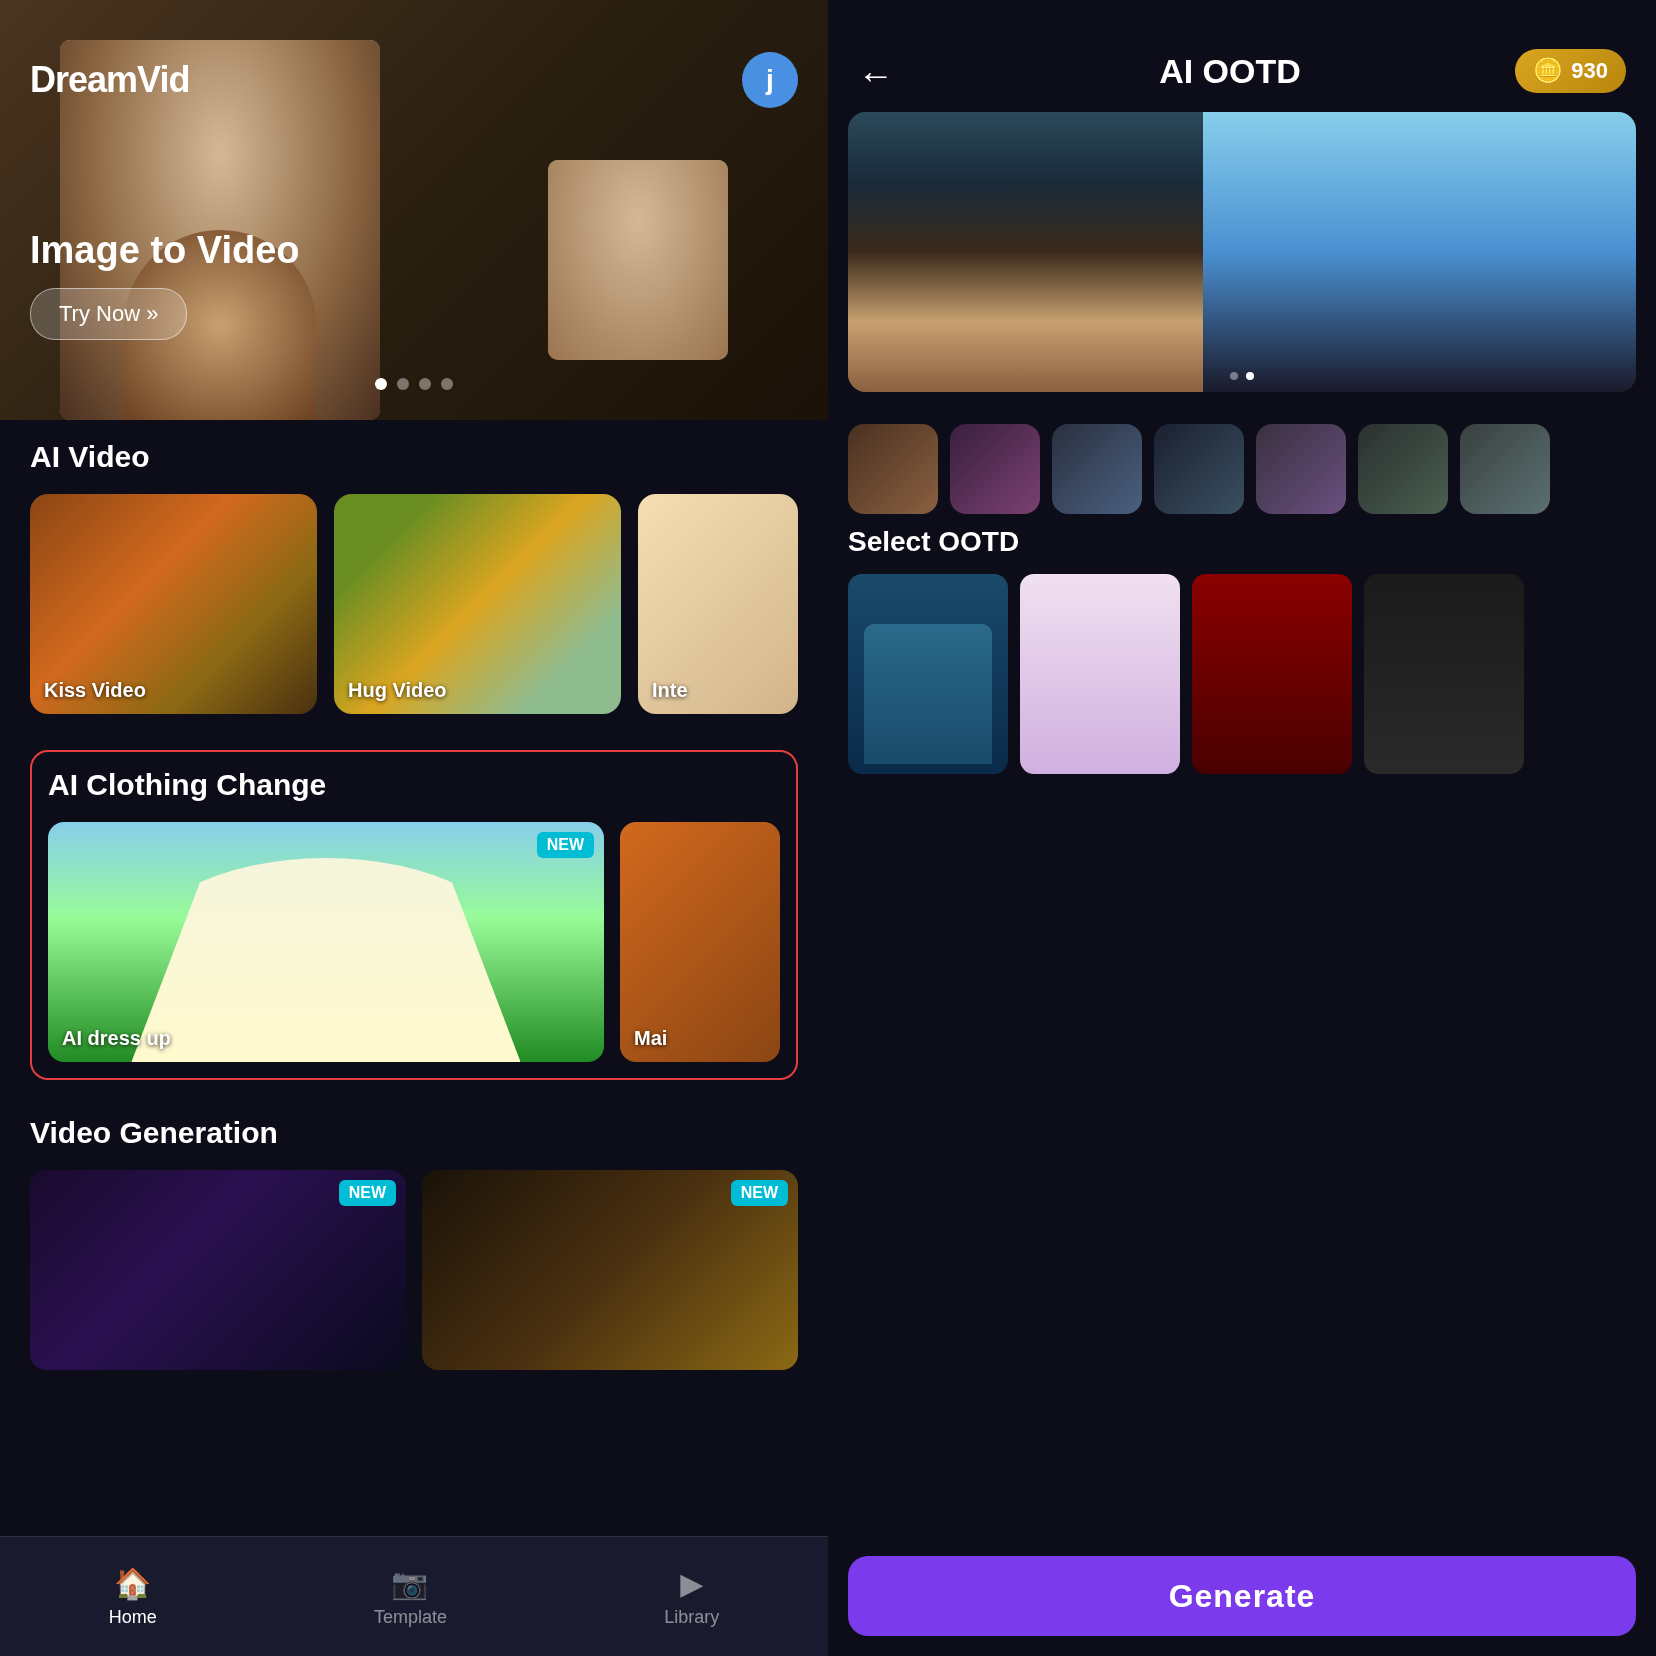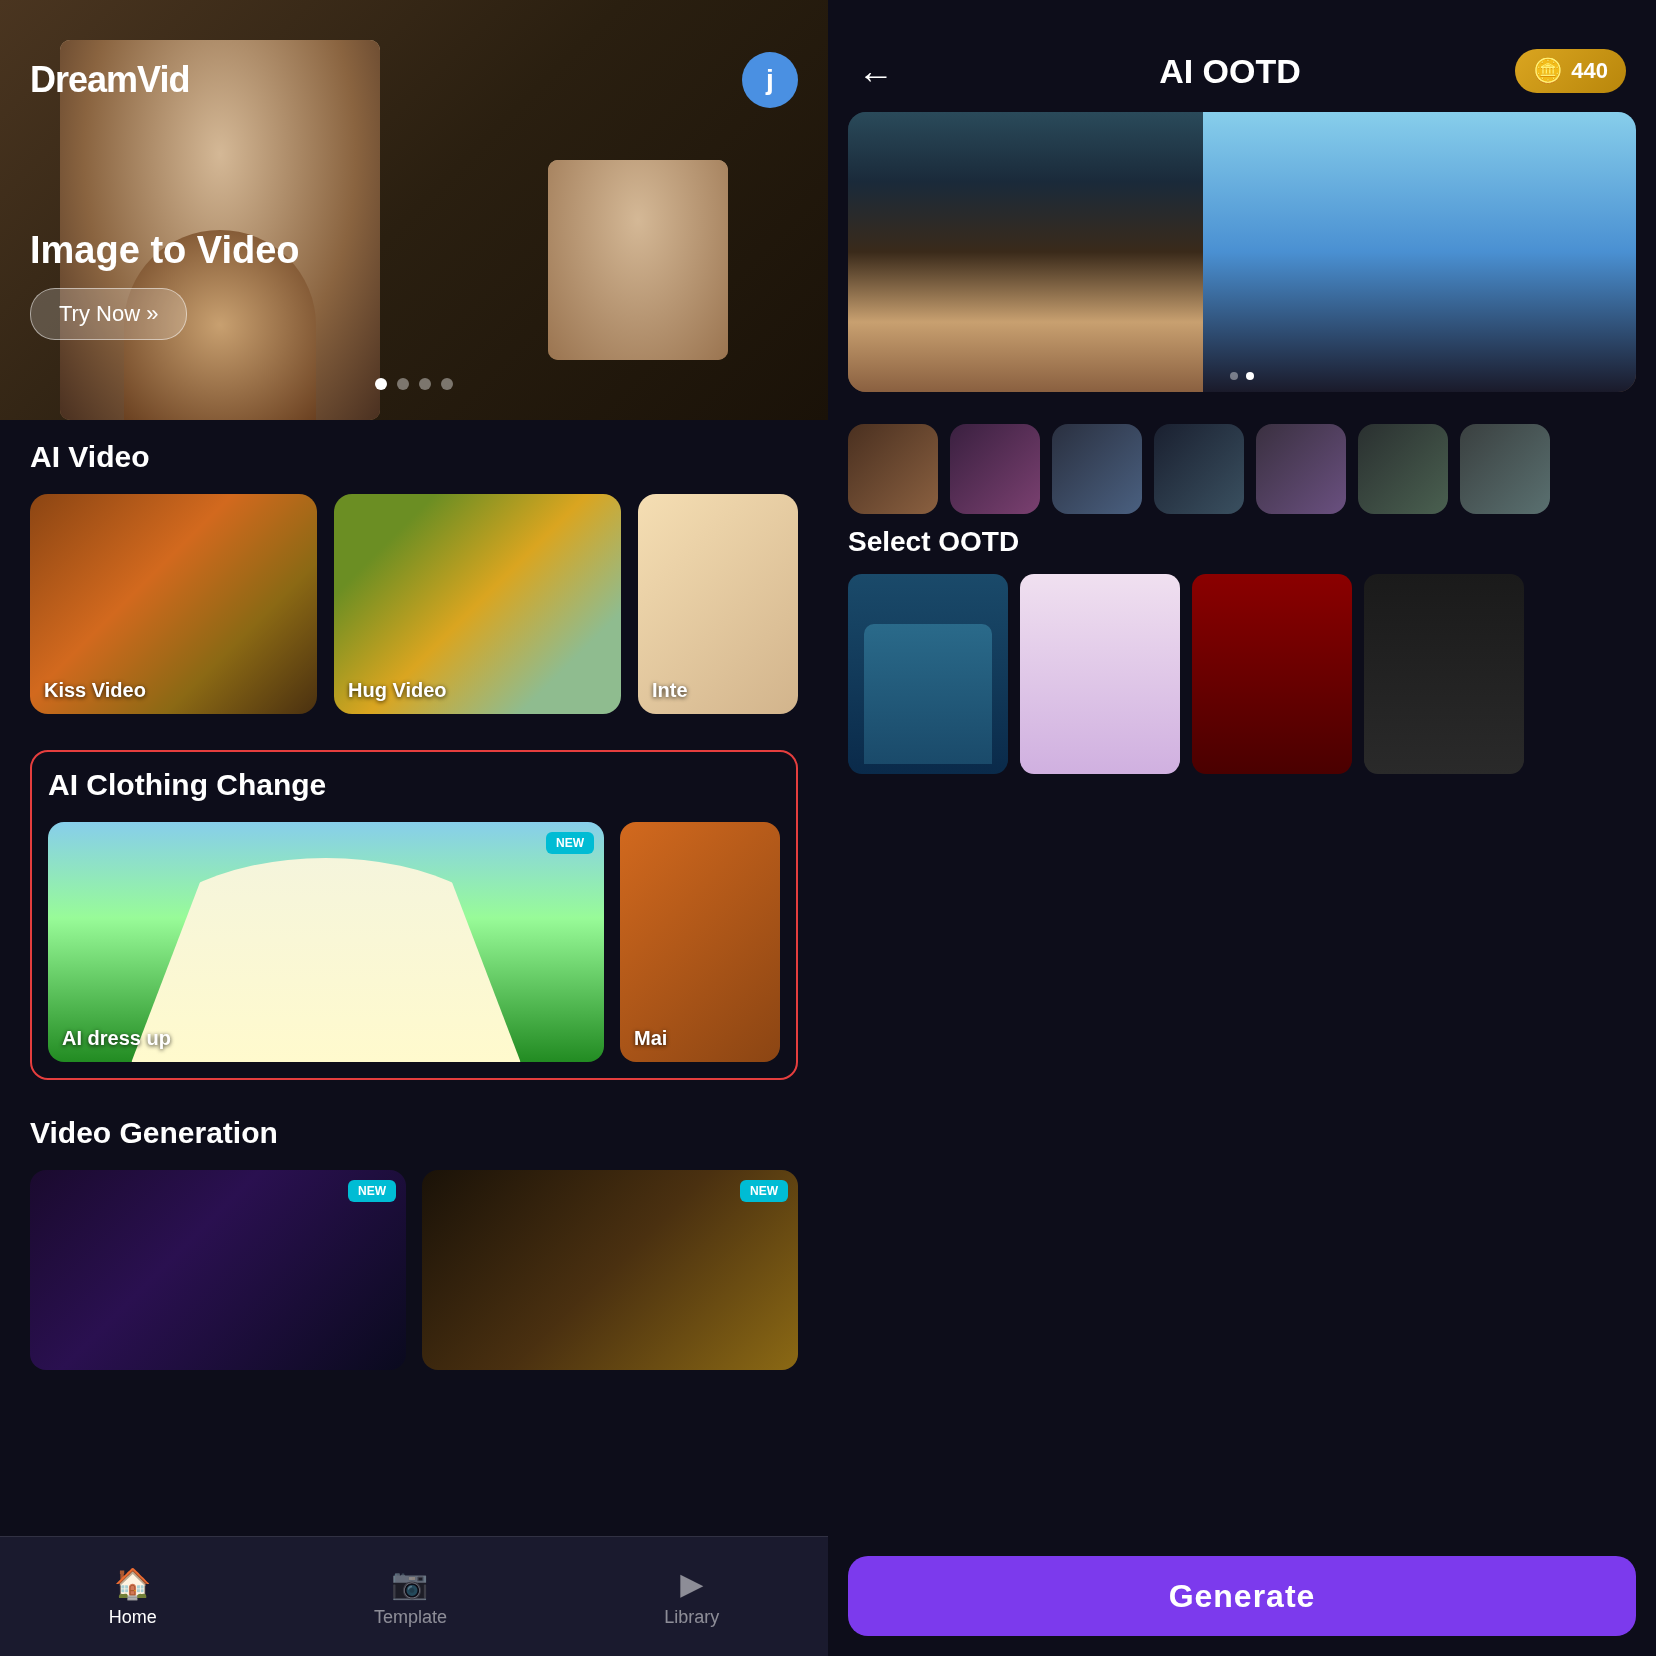--- a/index.html
+++ b/index.html
@@ -284,21 +284,21 @@
       width: 100%; height: 100%;
       background: linear-gradient(135deg, #D2691E 0%, #8B4513 100%);
     }
 
     .new-badge {
       position: absolute;
       top: 10px;
       right: 10px;
       background: #00bcd4;
       color: white;
-      font-size: 12px;
+      font-size: 16px;
       font-weight: 700;
       padding: 4px 10px;
       border-radius: 6px;
     }
 
     .clothing-label {
       position: absolute;
       bottom: 12px;
       left: 14px;
       color: white;
@@ -687,21 +687,21 @@
 
 </div>
 
 <div class="right-panel">
 
   <div class="right-header">
     <div class="back-btn">←</div>
     <div class="right-title">AI OOTD</div>
     <div class="coins-badge">
       <span class="coin-icon">🪙</span>
-      <span>440</span>
+      <span>930</span>
     </div>
   </div>
 
   <div class="right-hero">
     <div class="right-hero-img">
       <div style="width:45%;height:100%;background:linear-gradient(to bottom,#2a4a5a,#1a2a3a,#3a2a1a,#c8a070,#8a6040);"></div>
       <div style="width:55%;height:100%;background:linear-gradient(to bottom,#87CEEB,#4a90d2,#1a1a2a);"></div>
     </div>
     <div class="right-hero-dots">
       <div class="right-hero-dot"></div>

